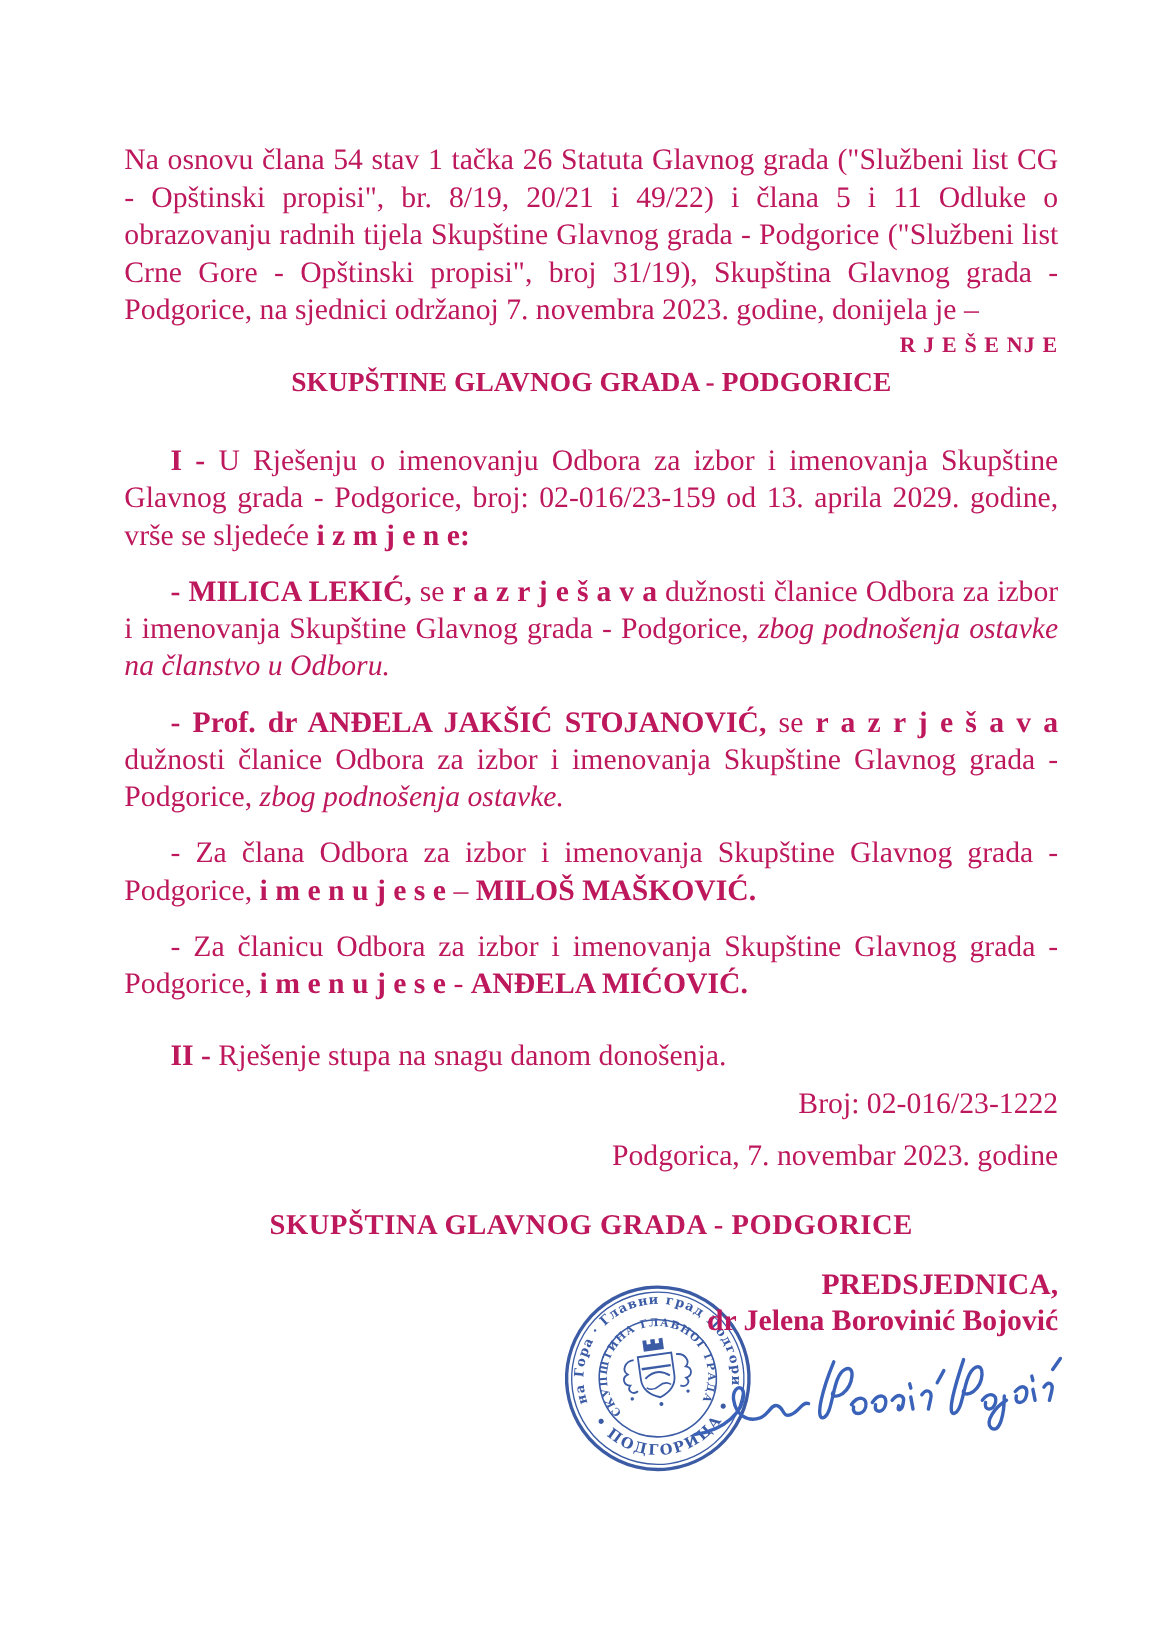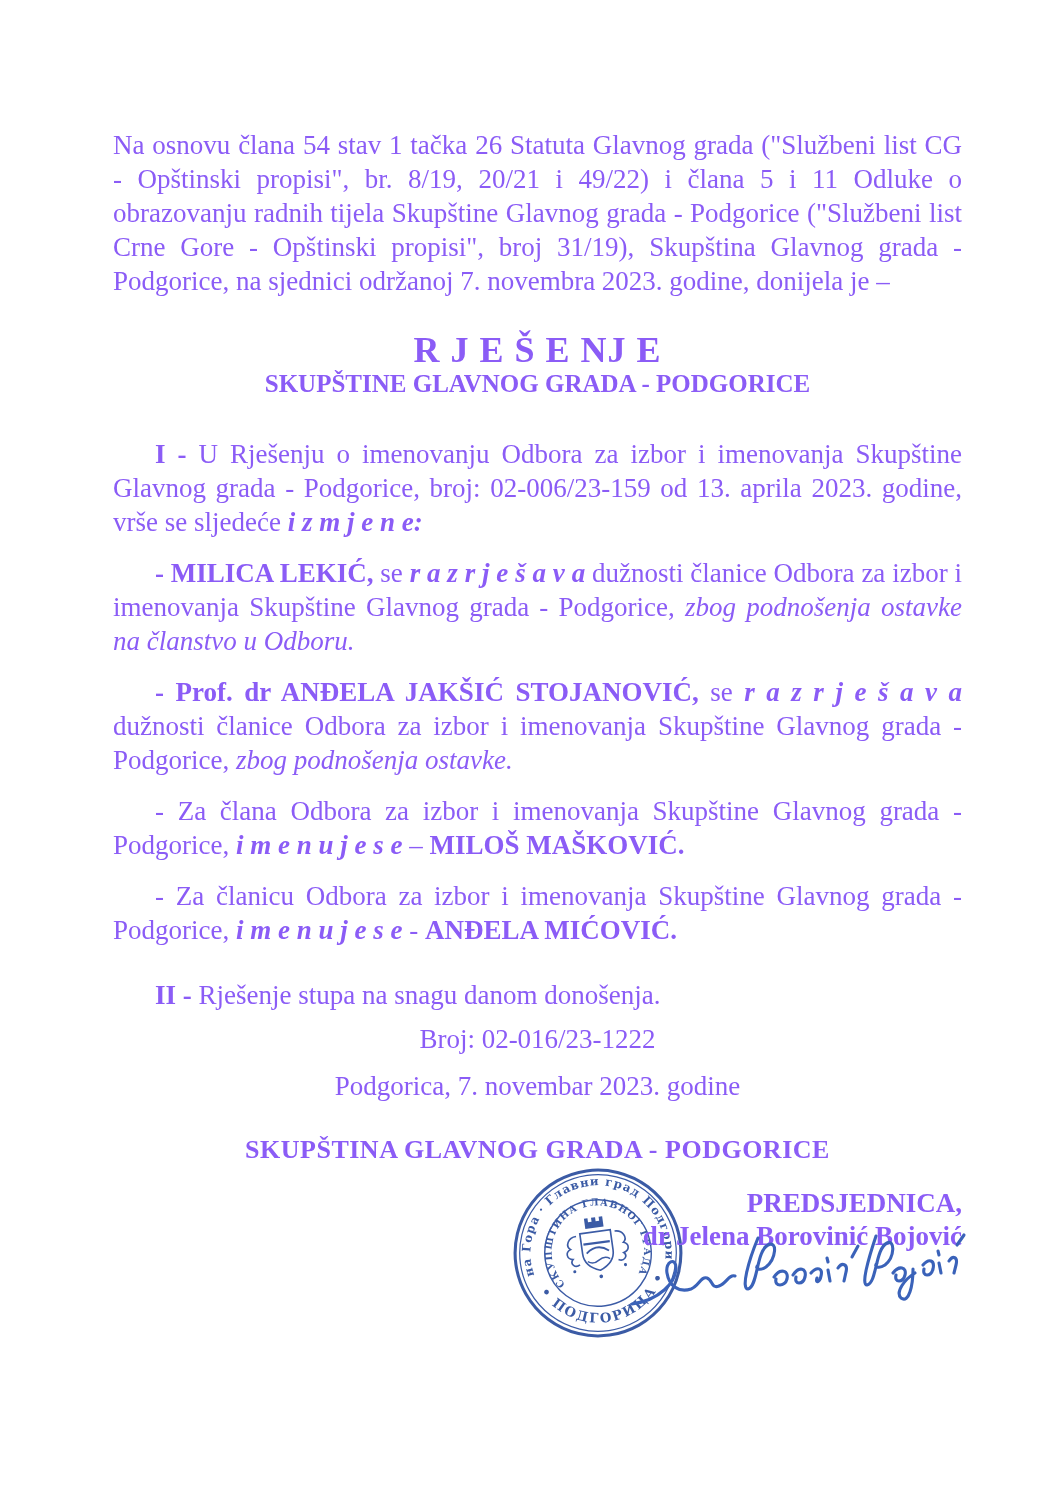--- a/index.html
+++ b/index.html
@@ -2,44 +2,44 @@
 <html><head>
 <meta charset="utf-8">
 <style>
   html,body{margin:0;padding:0;background:#ffffff;}
   .page{
     position:relative;
     width:1032px;height:1497px;
     background:#ffffff;
     overflow:hidden;
     font-family:"Liberation Serif","DejaVu Serif",serif;
-    color:#8b5cf6;
+    color:#be185d;
   }
   .content{
     position:absolute;left:113px;top:128px;width:849px;
   }
   p{margin:0;}
   .body-par{
     font-size:27px;line-height:34px;text-align:justify;
   }
   .indent{text-indent:42px;}
   .title1{
-    margin-top:36px;text-align:center;font-weight:700;
-    font-size:36px;line-height:33px;letter-spacing:1px;
+    text-align:right;font-weight:700;
+    font-size:20px;line-height:33px;letter-spacing:1px;
   }
   .title2,.title3{
     text-align:center;font-weight:700;font-size:25px;line-height:33px;white-space:nowrap;
   }
   .sec1{margin-top:37px;}
   .item{margin-top:17px;}
   .sec2{margin-top:31px;}
-  .emph{font-weight:700;font-style:italic;}
+  .emph{font-weight:700;}
   .bold{font-weight:700;}
   .ital{font-style:italic;}
-  .ref{margin-top:10px;font-size:27px;line-height:35px;text-align:center;}
+  .ref{margin-top:10px;font-size:27px;line-height:35px;text-align:right;}
   .org{
     margin-top:29px;text-align:center;font-weight:700;
     font-size:26px;line-height:33px;letter-spacing:0.5px;
   }
   .sign-block{
     position:relative;z-index:2;
     margin-top:21px;margin-left:auto;width:345px;text-align:right;
   }
   .role{font-weight:700;font-size:27px;line-height:33px;}
   .signer{font-weight:700;font-size:27px;line-height:33px;white-space:nowrap;}
@@ -55,21 +55,21 @@
 <body>
 
 <div class="page">
   <div class="content">
 
     <p class="body-par">Na osnovu člana 54 stav 1 tačka 26 Statuta Glavnog grada ("Službeni list CG - Opštinski propisi", br. 8/19, 20/21 i 49/22) i člana 5 i 11 Odluke o obrazovanju radnih tijela Skupštine Glavnog grada - Podgorice ("Službeni list Crne Gore - Opštinski propisi", broj 31/19), Skupština Glavnog grada - Podgorice, na sjednici održanoj 7. novembra 2023. godine, donijela je –</p>
 
     <p class="title1">R J E Š E NJ E</p>
     <p class="title3">SKUPŠTINE GLAVNOG GRADA - PODGORICE</p>
 
-    <p class="body-par indent sec1"><span class="bold">I -</span><span> U Rješenju o imenovanju Odbora za izbor i imenovanja Skupštine Glavnog grada - Podgorice, broj: 02-006/23-159 od 13. aprila 2023. godine, vrše se sljedeće </span><span class="emph">i z m j e n e:</span></p>
+    <p class="body-par indent sec1"><span class="bold">I -</span><span> U Rješenju o imenovanju Odbora za izbor i imenovanja Skupštine Glavnog grada - Podgorice, broj: 02-016/23-159 od 13. aprila 2029. godine, vrše se sljedeće </span><span class="emph">i z m j e n e:</span></p>
 
     <p class="body-par indent item"><span class="bold">- MILICA LEKIĆ,</span><span> se </span><span class="emph">r a z r j e š a v a</span><span> dužnosti članice Odbora za izbor i imenovanja Skupštine Glavnog grada - Podgorice, </span><span class="ital">zbog podnošenja ostavke na članstvo u Odboru.</span></p>
 
     <p class="body-par indent item"><span class="bold">- Prof. dr ANĐELA JAKŠIĆ STOJANOVIĆ,</span><span> se </span><span class="emph">r a z r j e š a v a</span><span> dužnosti članice Odbora za izbor i imenovanja Skupštine Glavnog grada - Podgorice, </span><span class="ital">zbog podnošenja ostavke.</span></p>
 
     <p class="body-par indent item"><span>- Za člana Odbora za izbor i imenovanja Skupštine Glavnog grada - Podgorice, </span><span class="emph">i m e n u j e s e</span><span> – </span><span class="bold">MILOŠ MAŠKOVIĆ.</span></p>
 
     <p class="body-par indent item"><span>- Za članicu Odbora za izbor i imenovanja Skupštine Glavnog grada - Podgorice, </span><span class="emph">i m e n u j e s e</span><span> - </span><span class="bold">ANĐELA MIĆOVIĆ.</span></p>
 
     <p class="body-par indent sec2"><span class="bold">II -</span><span> Rješenje stupa na snagu danom donošenja.</span></p>

